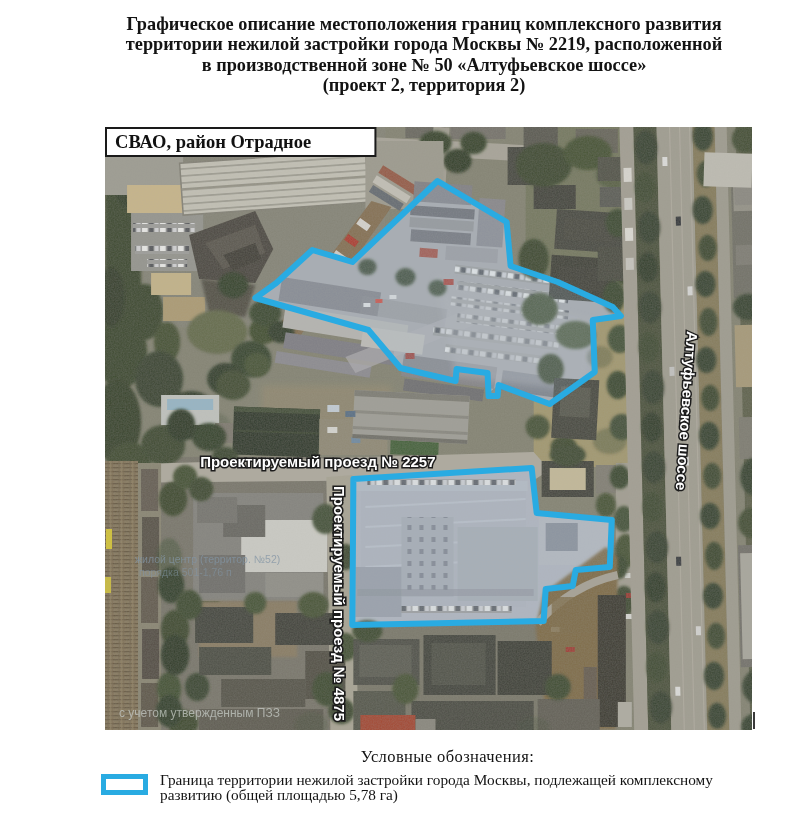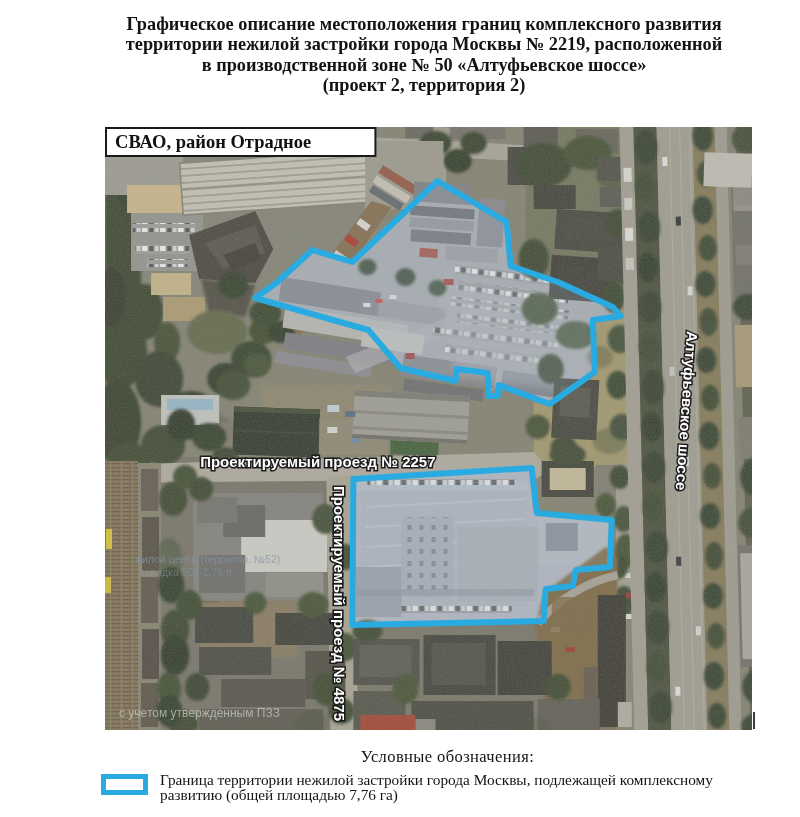--- a/index.html
+++ b/index.html
@@ -565,13 +565,13 @@
   <text x="10" y="21.5" font-family="Liberation Serif,serif" font-weight="bold" font-size="18.5" fill="#111">СВАО, район Отрадное</text>
 </svg>
 </div>
 
 <div style="position:absolute;left:753px;top:712px;width:2px;height:17px;background:#3a3a3a;"></div>
 
 <div class="legendhead">Условные обозначения:</div>
 
 <div class="legend-sym"></div>
 
-<div class="legend-text">Граница территории нежилой застройки города Москвы, подлежащей комплексному развитию (общей площадью 7,76 га)</div>
+<div class="legend-text">Граница территории нежилой застройки города Москвы, подлежащей комплексному развитию (общей площадью 5,78 га)</div>
 
 </body></html>

